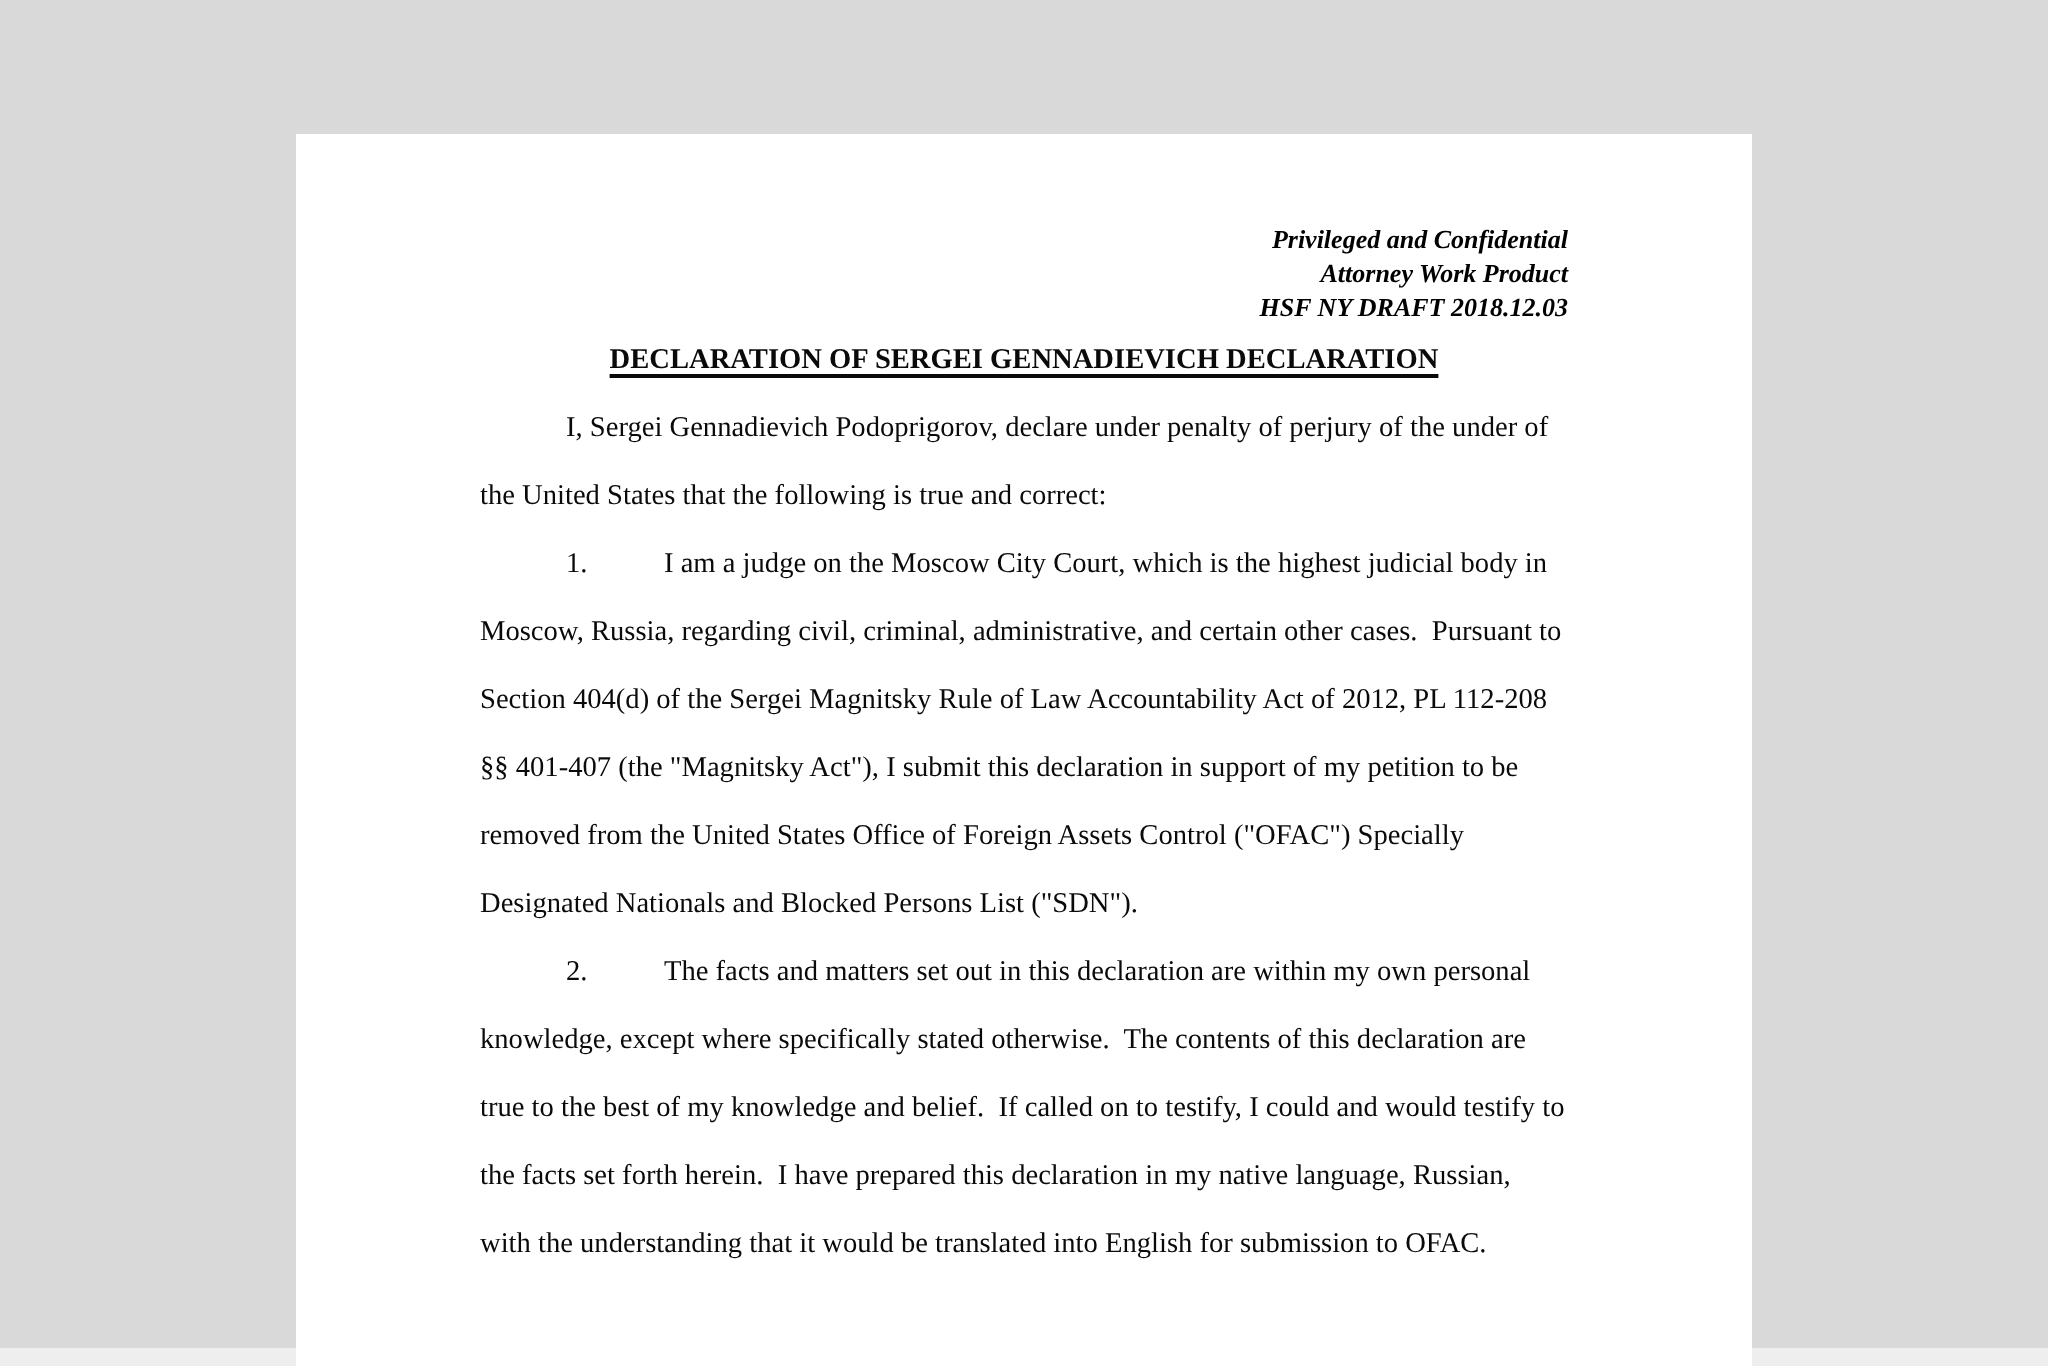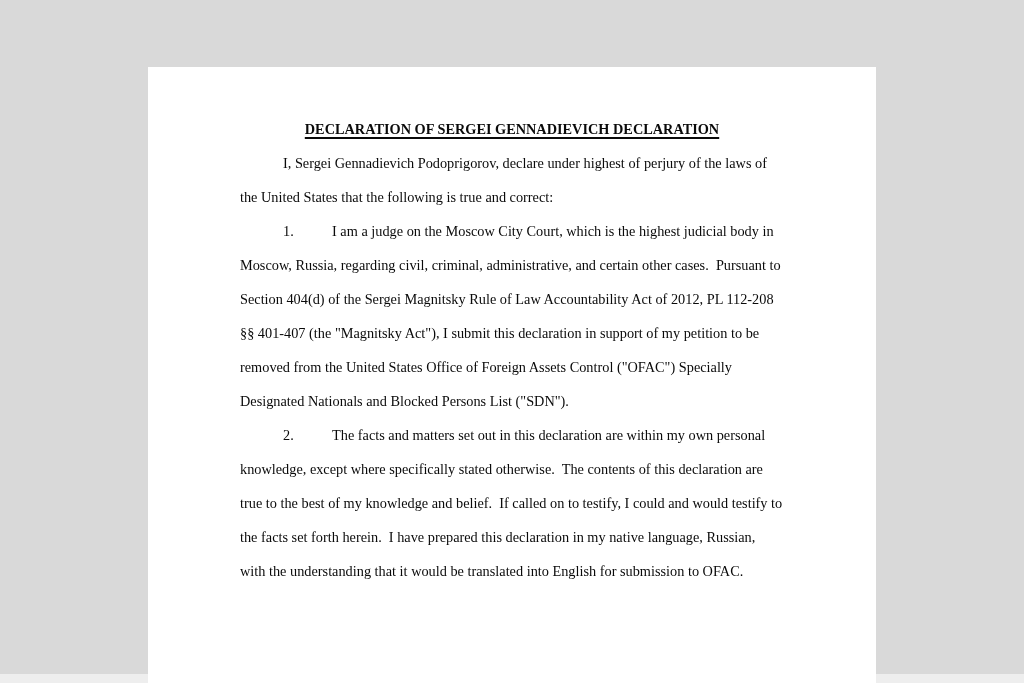--- a/index.html
+++ b/index.html
@@ -66,28 +66,33 @@
   }
 </style>
 </head>
 <body>
 
 <div class="viewer">
   <div class="bottom-strip"></div>
 
   <div class="page">
 
+    <div class="doc-header">
+      <div>Privileged and Confidential</div>
+      <div>Attorney Work Product</div>
+      <div>HSF NY DRAFT 2018.12.03</div>
+    </div>
 
     <h1 class="doc-title">
       <span class="underline">DECLARATION OF SERGEI GENNADIEVICH DECLARATION</span>
     </h1>
 
     <div class="doc-body">
 
-      <p class="para"><span class="ptext">I, Sergei Gennadievich Podoprigorov, declare under highest of perjury of the laws of the United States that the following is true and correct:</span></p>
+      <p class="para"><span class="ptext">I, Sergei Gennadievich Podoprigorov, declare under penalty of perjury of the under of the United States that the following is true and correct:</span></p>
 
       <p class="para"><span class="pnum">1.</span><span class="ptext">I am a judge on the Moscow City Court, which is the highest judicial body in Moscow, Russia, regarding civil, criminal, administrative, and certain other cases.  Pursuant to Section 404(d) of the Sergei Magnitsky Rule of Law Accountability Act of 2012, PL 112-208 §§ 401-407 (the "Magnitsky Act"), I submit this declaration in support of my petition to be removed from the United States Office of Foreign Assets Control ("OFAC") Specially Designated Nationals and Blocked Persons List ("SDN").</span></p>
 
       <p class="para"><span class="pnum">2.</span><span class="ptext">The facts and matters set out in this declaration are within my own personal knowledge, except where specifically stated otherwise.  The contents of this declaration are true to the best of my knowledge and belief.  If called on to testify, I could and would testify to the facts set forth herein.  I have prepared this declaration in my native language, Russian, with the understanding that it would be translated into English for submission to OFAC.</span></p>
 
     </div>
   </div>
 </div>
 
 </body></html>

